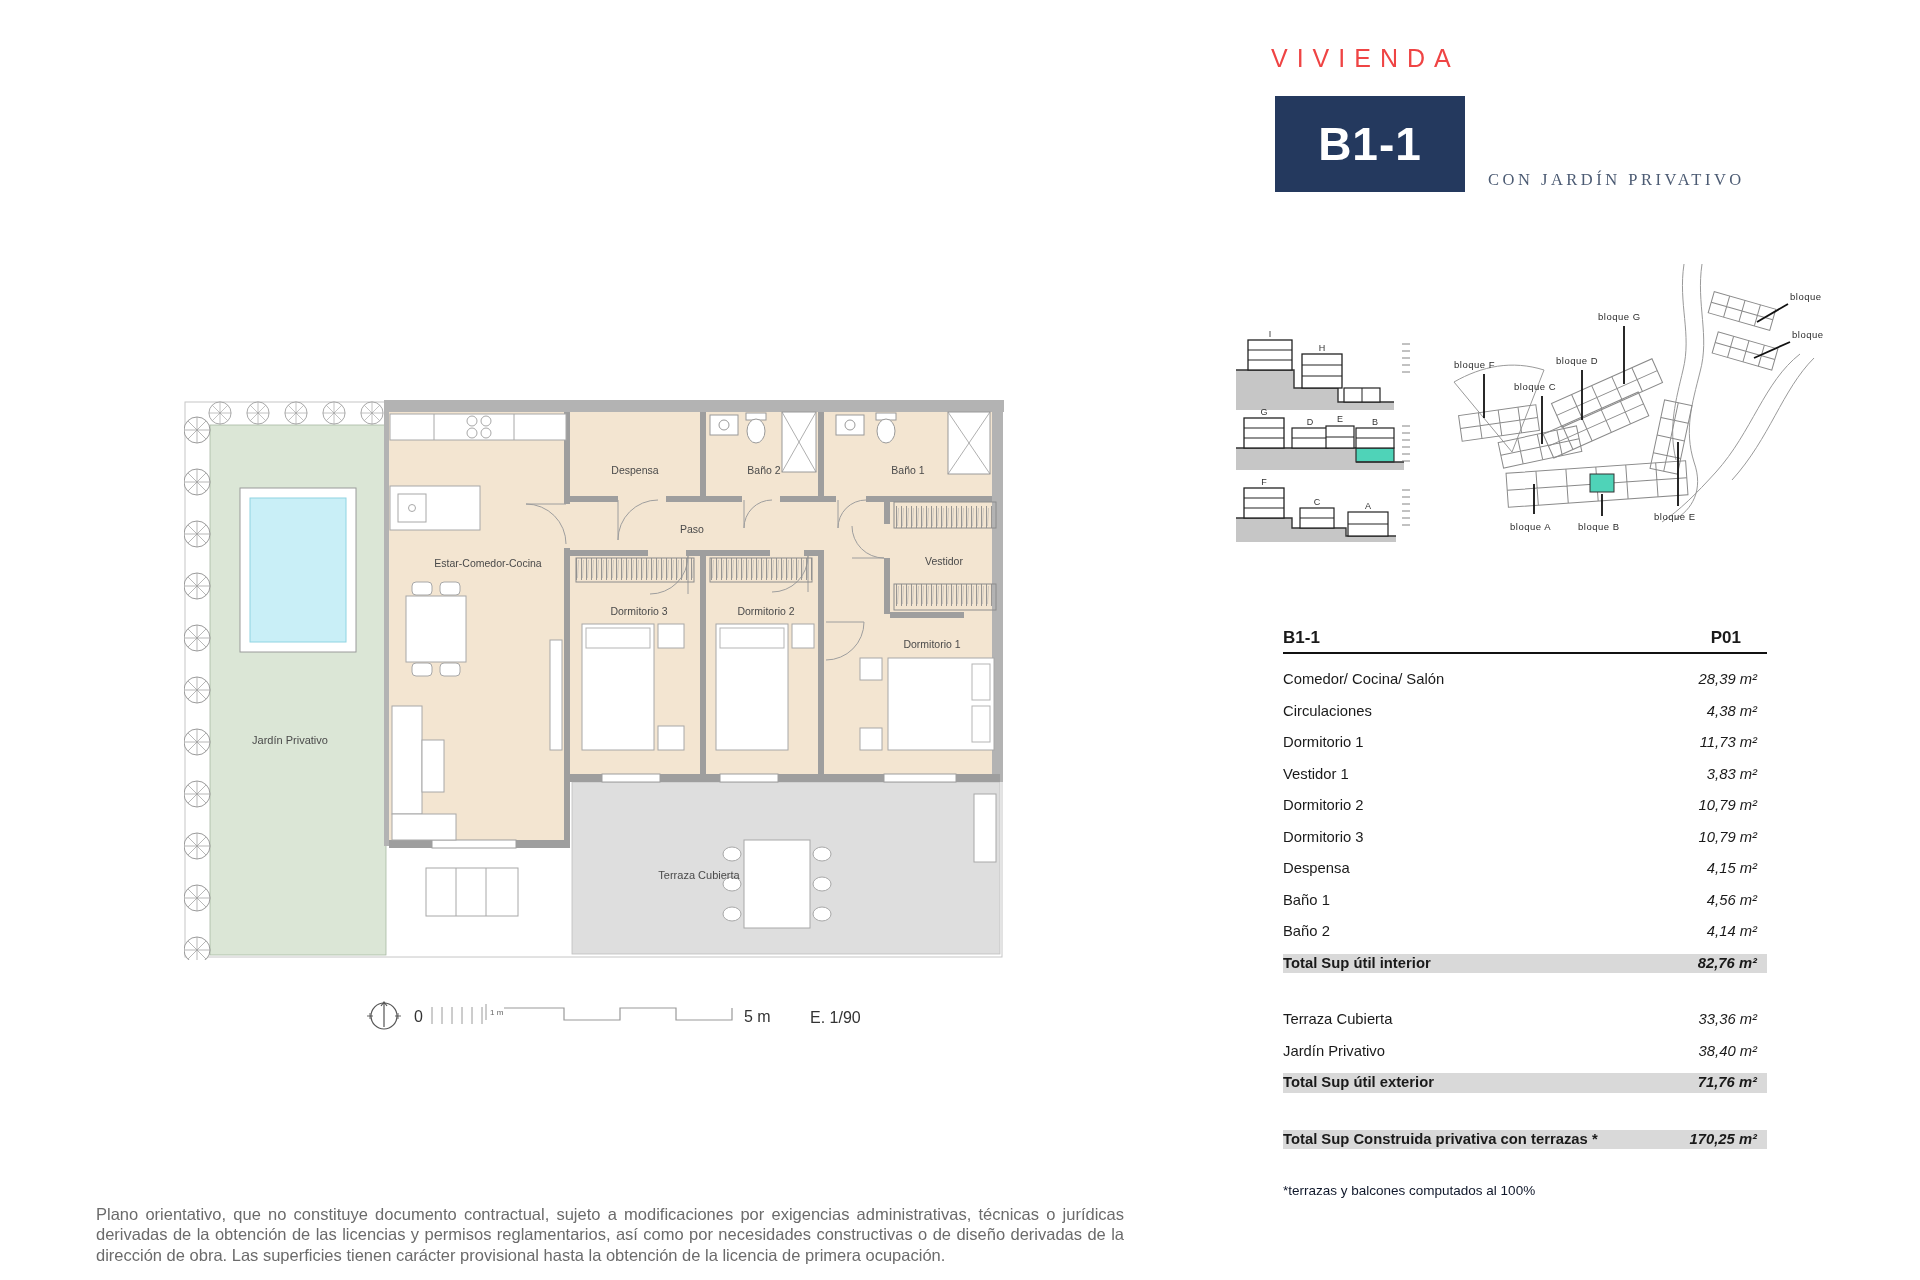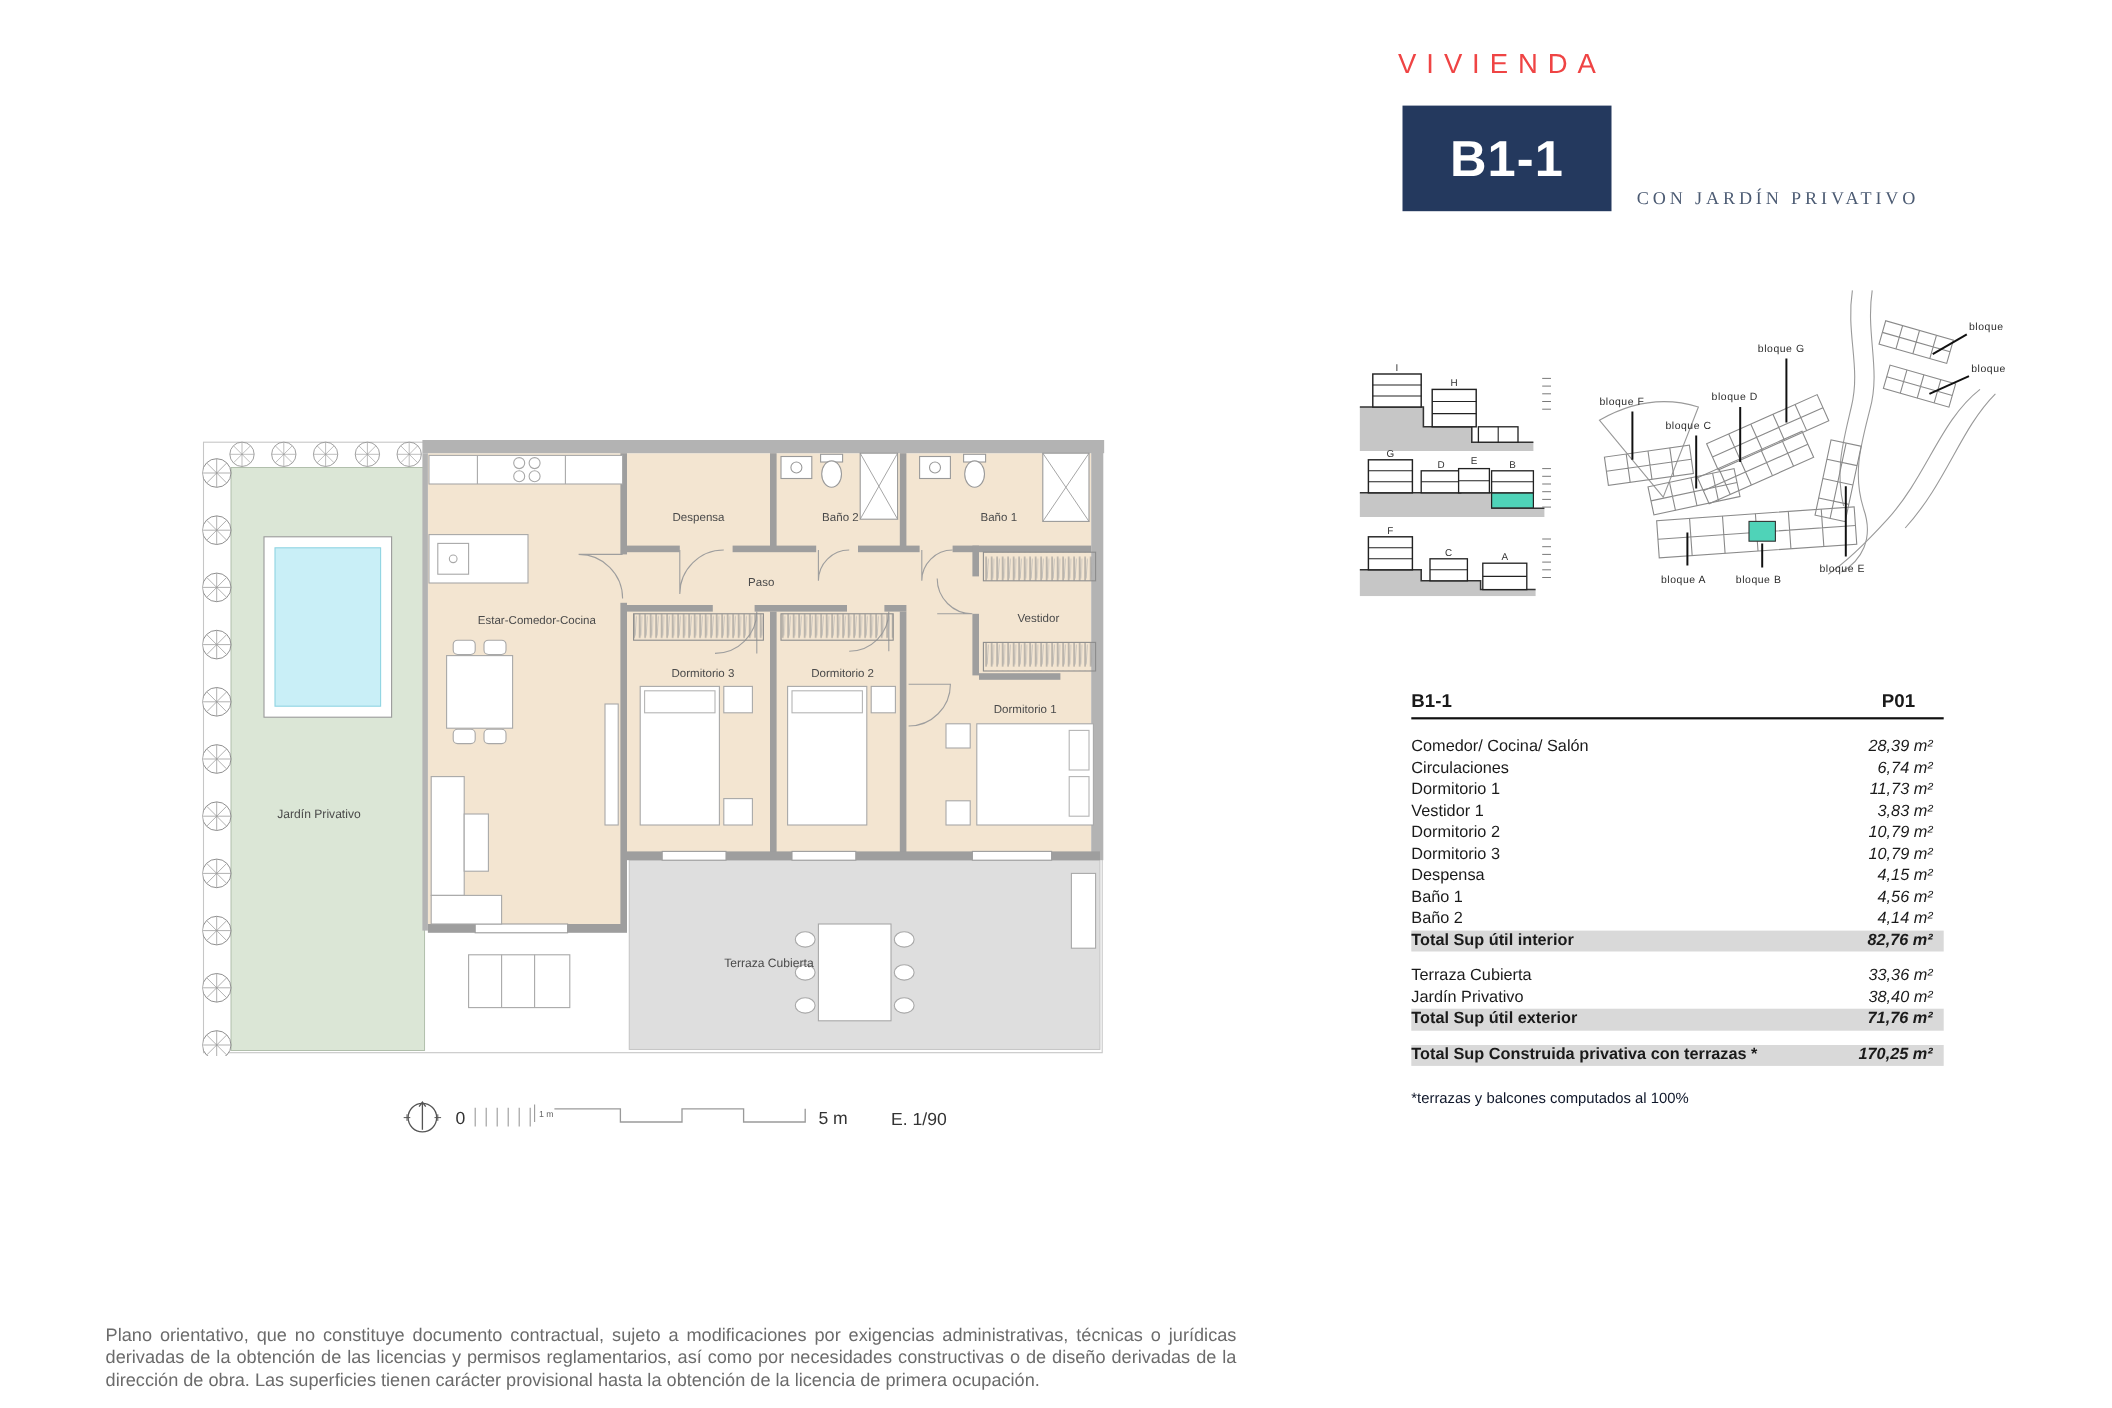--- a/index.html
+++ b/index.html
@@ -13,21 +13,21 @@
             display:flex;align-items:center;justify-content:center;}
   #unit-box span{color:#fff;font-size:46px;font-weight:bold;letter-spacing:1px;}
   #subtitle{left:1488px;top:170px;font-size:16.5px;letter-spacing:3.5px;color:#4c5b73;font-family:Liberation Serif, serif;}
 
   
   #area-table{left:1283px;top:628px;width:484px;font-size:14.8px;color:#1a1a1a;}
   #area-table .thead{display:flex;justify-content:space-between;align-items:flex-end;
                      font-size:17px;font-weight:bold;padding-bottom:4px;
                      border-bottom:2.5px solid #111;margin-bottom:16px;}
   #area-table .thead .right{padding-right:26px;padding-left:24px;}
-  .trow{display:flex;align-items:center;line-height:19.5px;position:relative;}
+  .trow{display:flex;align-items:center;line-height:19.5px;position:relative;margin-top:12px;}
   .trow .tlabel{flex:1;}
   .trow .tvalue{width:118px;text-align:right;padding-right:10px;white-space:nowrap;font-style:italic;}
   .trow.total{font-weight:bold;background:#d9d9d9;}
   .trow.spacer{height:13px;}
   .trow.spacer.tallspace{height:18px;}
   .trow.tall{min-height:40px;}
   .trow.tall .tlabel{line-height:16.5px;padding:4px 0;max-width:330px;}
   .corner-marker{position:absolute;right:-3px;bottom:-5px;width:0;height:0;
                  border-left:8px solid transparent;border-bottom:8px solid #44546a;}
   #table-footnote{margin-top:4px;font-size:13.5px;color:#0f172a;}
@@ -384,21 +384,21 @@
       <span class="left">B1-1</span>
       <span class="right">P01</span>
     </div>
     <div>
         <div class="trow">
           <div class="tlabel">Comedor/ Cocina/ Salón</div>
           <div class="tvalue">28,39 m²</div>
         </div>
         <div class="trow">
           <div class="tlabel">Circulaciones</div>
-          <div class="tvalue">6,74 m²</div>
+          <div class="tvalue">4,38 m²</div>
         </div>
         <div class="trow">
           <div class="tlabel">Dormitorio 1</div>
           <div class="tvalue">11,73 m²</div>
         </div>
         <div class="trow">
           <div class="tlabel">Vestidor 1</div>
           <div class="tvalue">3,83 m²</div>
         </div>
         <div class="trow">

